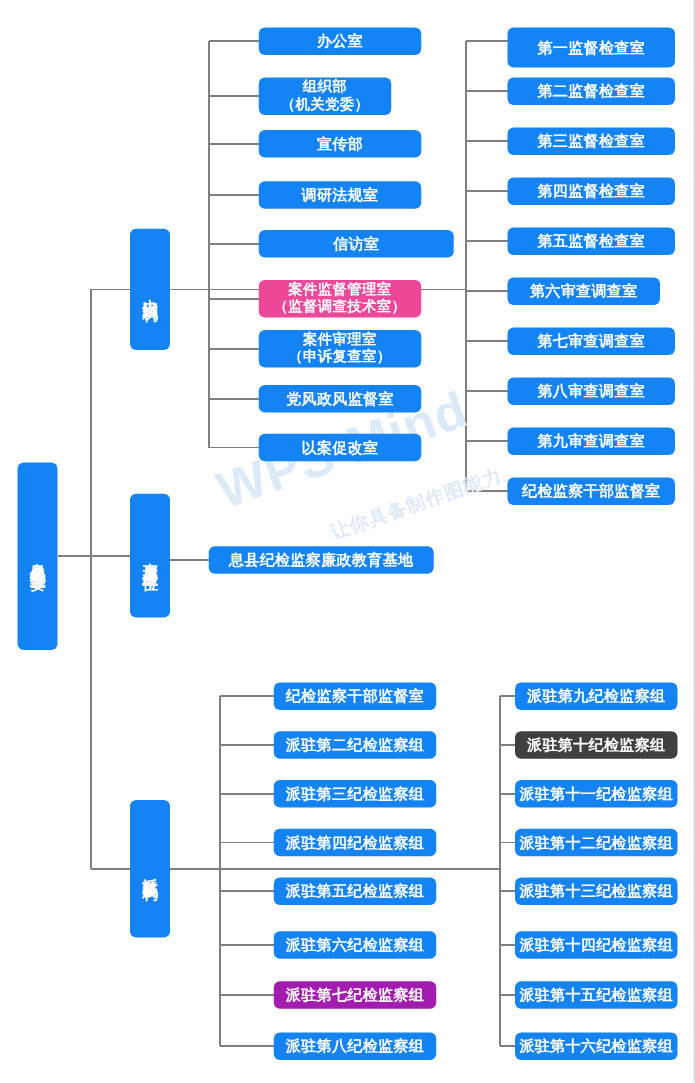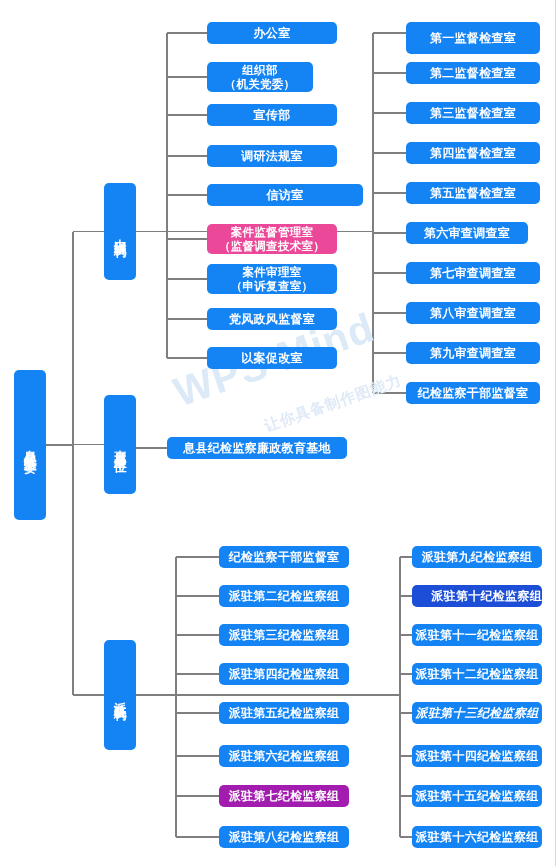--- a/index.html
+++ b/index.html
@@ -233,30 +233,30 @@
       </div>
       <div class="node h" style="left: 219px; top: 785px; width: 130px; height: 22px; background: #a21caf;">
         <span class="lbl">派驻第七纪检监察组</span>
       </div>
       <div class="node h" style="left: 219px; top: 826px; width: 130px; height: 22px; background: rgb(20, 132, 245);">
         <span class="lbl">派驻第八纪检监察组</span>
       </div>
       <div class="node h" style="left: 412px; top: 546px; width: 130px; height: 22px; background: rgb(20, 132, 245);">
         <span class="lbl">派驻第九纪检监察组</span>
       </div>
-      <div class="node h" style="left: 412px; top: 585px; width: 130px; height: 22px; background: #1d4ed8; justify-content: flex-end;">
+      <div class="node h" style="left: 412px; top: 585px; width: 130px; height: 22px; background: #404040;">
         <span class="lbl">派驻第十纪检监察组</span>
       </div>
       <div class="node h" style="left: 412px; top: 624px; width: 130px; height: 22px; background: rgb(20, 132, 245);">
         <span class="lbl">派驻第十一纪检监察组</span>
       </div>
       <div class="node h" style="left: 412px; top: 663px; width: 130px; height: 22px; background: rgb(20, 132, 245);">
         <span class="lbl">派驻第十二纪检监察组</span>
       </div>
-      <div class="node h" style="left: 412px; top: 702px; width: 130px; height: 22px; background: rgb(20, 132, 245); font-style: italic;">
+      <div class="node h" style="left: 412px; top: 702px; width: 130px; height: 22px; background: rgb(20, 132, 245);">
         <span class="lbl">派驻第十三纪检监察组</span>
       </div>
       <div class="node h" style="left: 412px; top: 745px; width: 130px; height: 22px; background: rgb(20, 132, 245);">
         <span class="lbl">派驻第十四纪检监察组</span>
       </div>
       <div class="node h" style="left: 412px; top: 785px; width: 130px; height: 22px; background: rgb(20, 132, 245);">
         <span class="lbl">派驻第十五纪检监察组</span>
       </div>
       <div class="node h" style="left: 412px; top: 826px; width: 130px; height: 22px; background: rgb(20, 132, 245);">
         <span class="lbl">派驻第十六纪检监察组</span>

